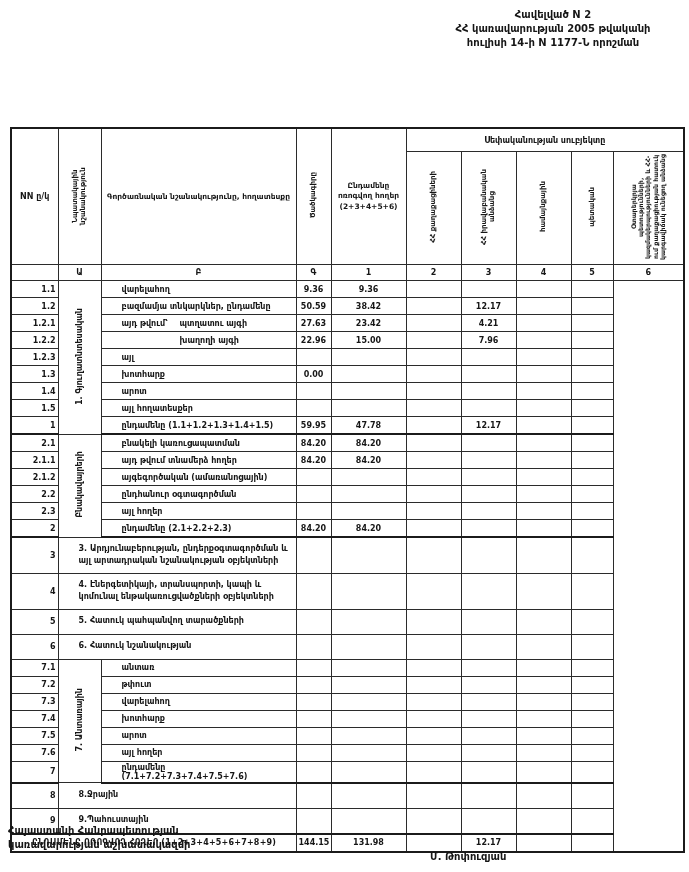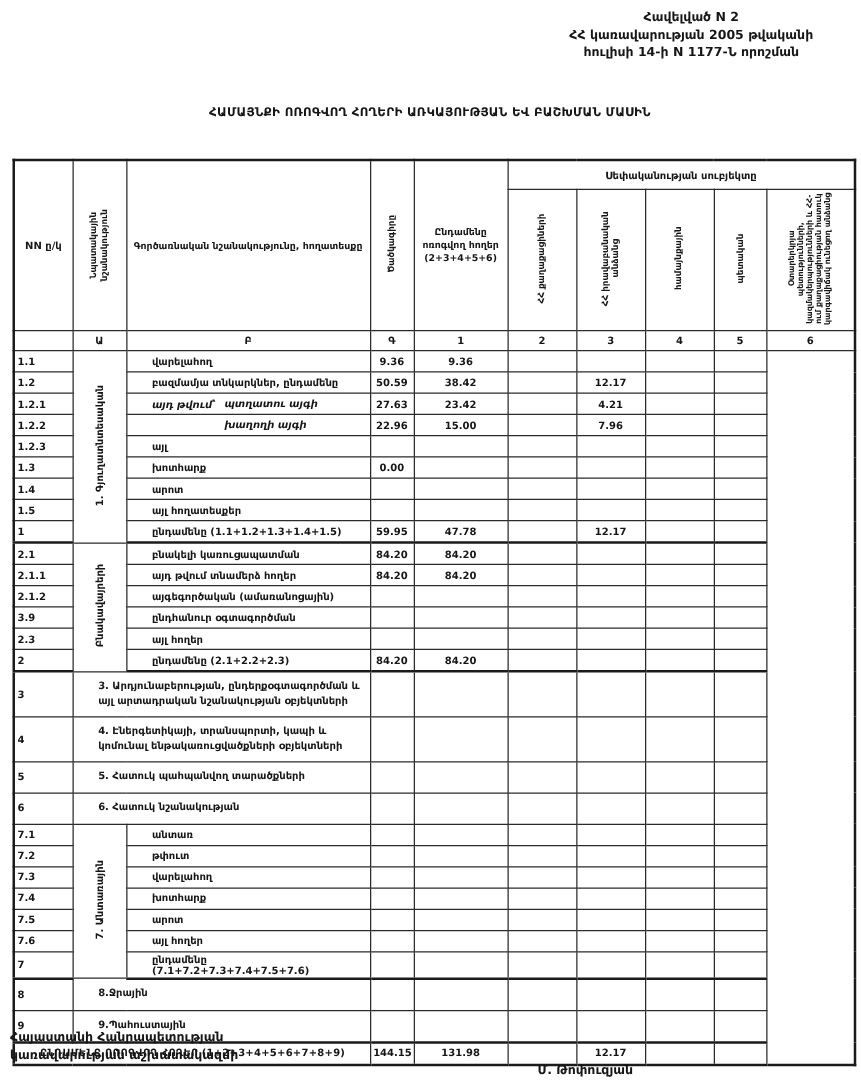--- a/index.html
+++ b/index.html
@@ -35,27 +35,27 @@
   th.h-func { font-size:7.5px; line-height:1.3; }
   th.h-total { font-size:7.5px; line-height:1.35; }
   .vtext {
     writing-mode:vertical-rl; transform:rotate(180deg);
     display:inline-block; font-weight:bold; line-height:1.2;
     font-size:7px; max-height:106px; white-space:normal;
   }
   .vtext.small { font-size:6.3px; line-height:1.15; }
   tr.letters th { height:15px; font-size:8px; padding:0; }
   tbody td { height:14px; }
-  td.num { text-align:left; }
+  td.num { text-align:right; }
   td.label { text-align:left; padding-left:20px; }
   td.label.wide-pad { padding-top:5px; padding-bottom:5px; line-height:1.55; }
   td.val { text-align:center; }
   td.group { text-align:center; vertical-align:middle; padding:0; }
   td.group .vtext { font-size:8px; max-height:125px; }
-  td.rel { position:relative;font-style:italic; }
+  td.rel { position:relative; }
   span.mid {
     position:absolute; left:78px; top:50%; transform:translateY(-50%);
     white-space:nowrap;
   }
   tr.total td { border-bottom:2px solid #1b1b1b; }
   tr.grand td { border-top:2px solid #1b1b1b; border-bottom:2px solid #1b1b1b; }
   td.grand-label { text-align:left; letter-spacing:0.2px; }
   .footer {
     position:absolute; top:824px; left:8px;
     font-weight:bold; font-size:10px; line-height:1.35;
@@ -70,21 +70,20 @@
 
 <div class="page">
 
   <div class="appendix">
     <div>Հավելված N  2</div>
     <div>ՀՀ կառավարության 2005 թվականի</div>
     <div>հուլիսի 14-ի N 1177-Ն որոշման</div>
   </div>
 
   <div class="title">
-    <div>ՀԱՄԱՅՆՔԻ ՈՌՈԳՎՈՂ ՀՈՂԵՐԻ ԱՌԿԱՅՈՒԹՅԱՆ ԵՎ ԲԱՇԽՄԱՆ ՄԱՍԻՆ</div>
   </div>
 
   <table class="doc-table">
     <colgroup>
       <col style="width:47px">
         <col style="width:43px">
         <col style="width:195px">
       <col style="width:35px">
         <col style="width:75px">
         <col style="width:55px">
@@ -241,21 +240,21 @@
           <td class="num">2.1.2</td>
           <td class="label"><span>այգեգործական (ամառանոցային)</span></td>
           <td class="val"></td>
           <td class="val"></td>
           <td class="val"></td>
           <td class="val"></td>
           <td class="val"></td>
           <td class="val"></td>
         </tr>
         <tr>
-          <td class="num">3.9</td>
+          <td class="num">2.2</td>
           <td class="label"><span>ընդհանուր օգտագործման</span></td>
           <td class="val"></td>
           <td class="val"></td>
           <td class="val"></td>
           <td class="val"></td>
           <td class="val"></td>
           <td class="val"></td>
         </tr>
         <tr>
           <td class="num">2.3</td>

